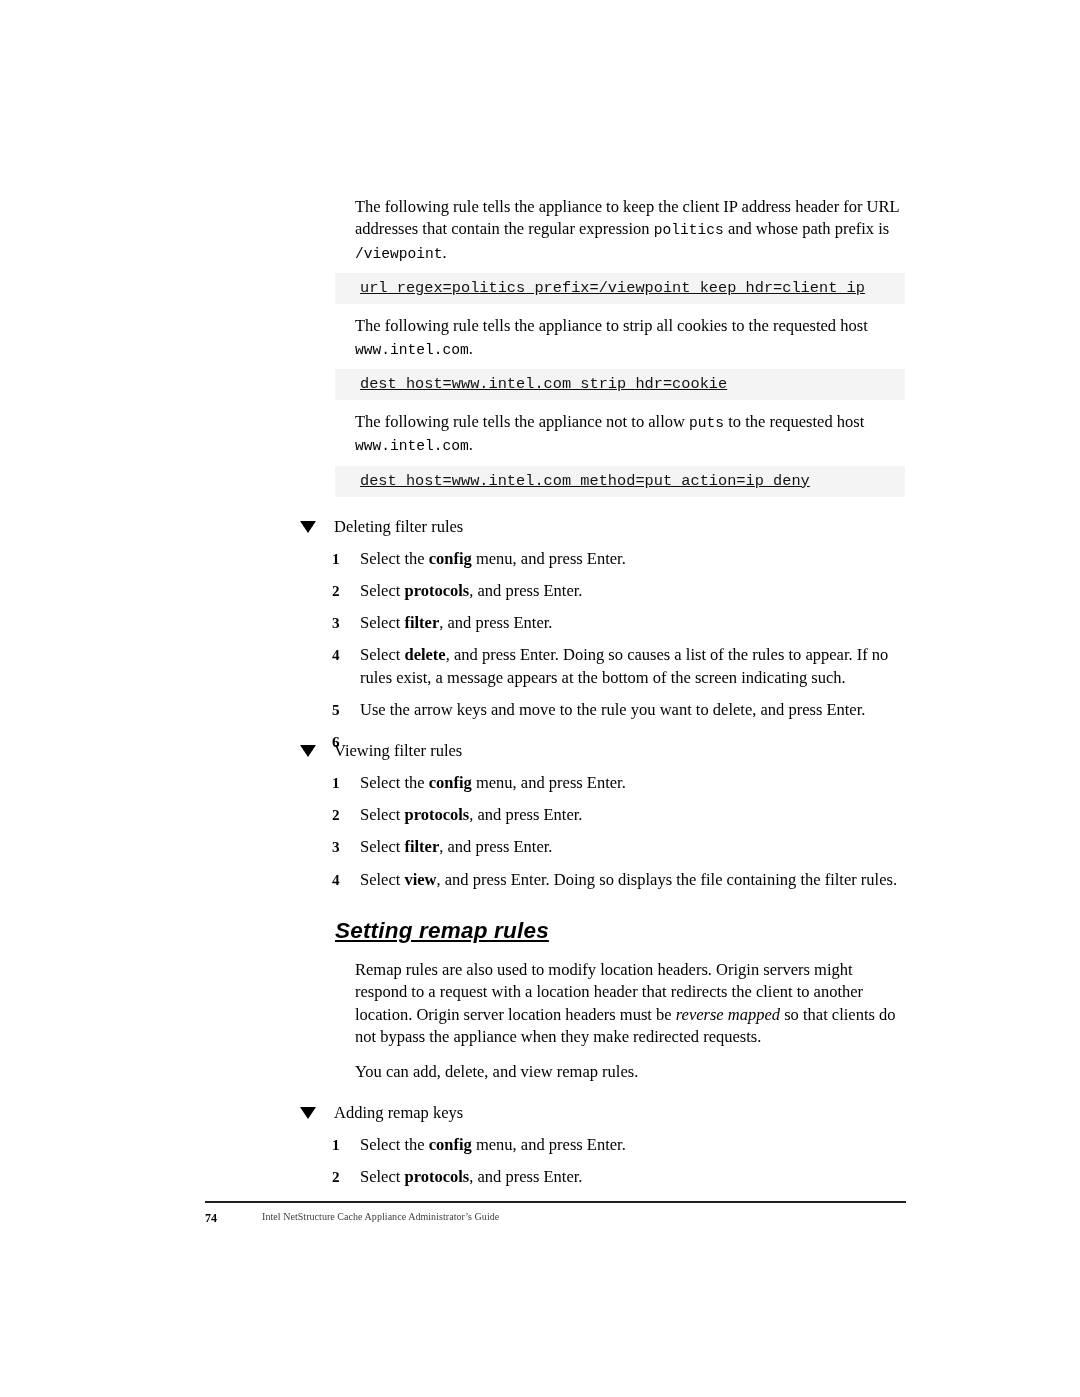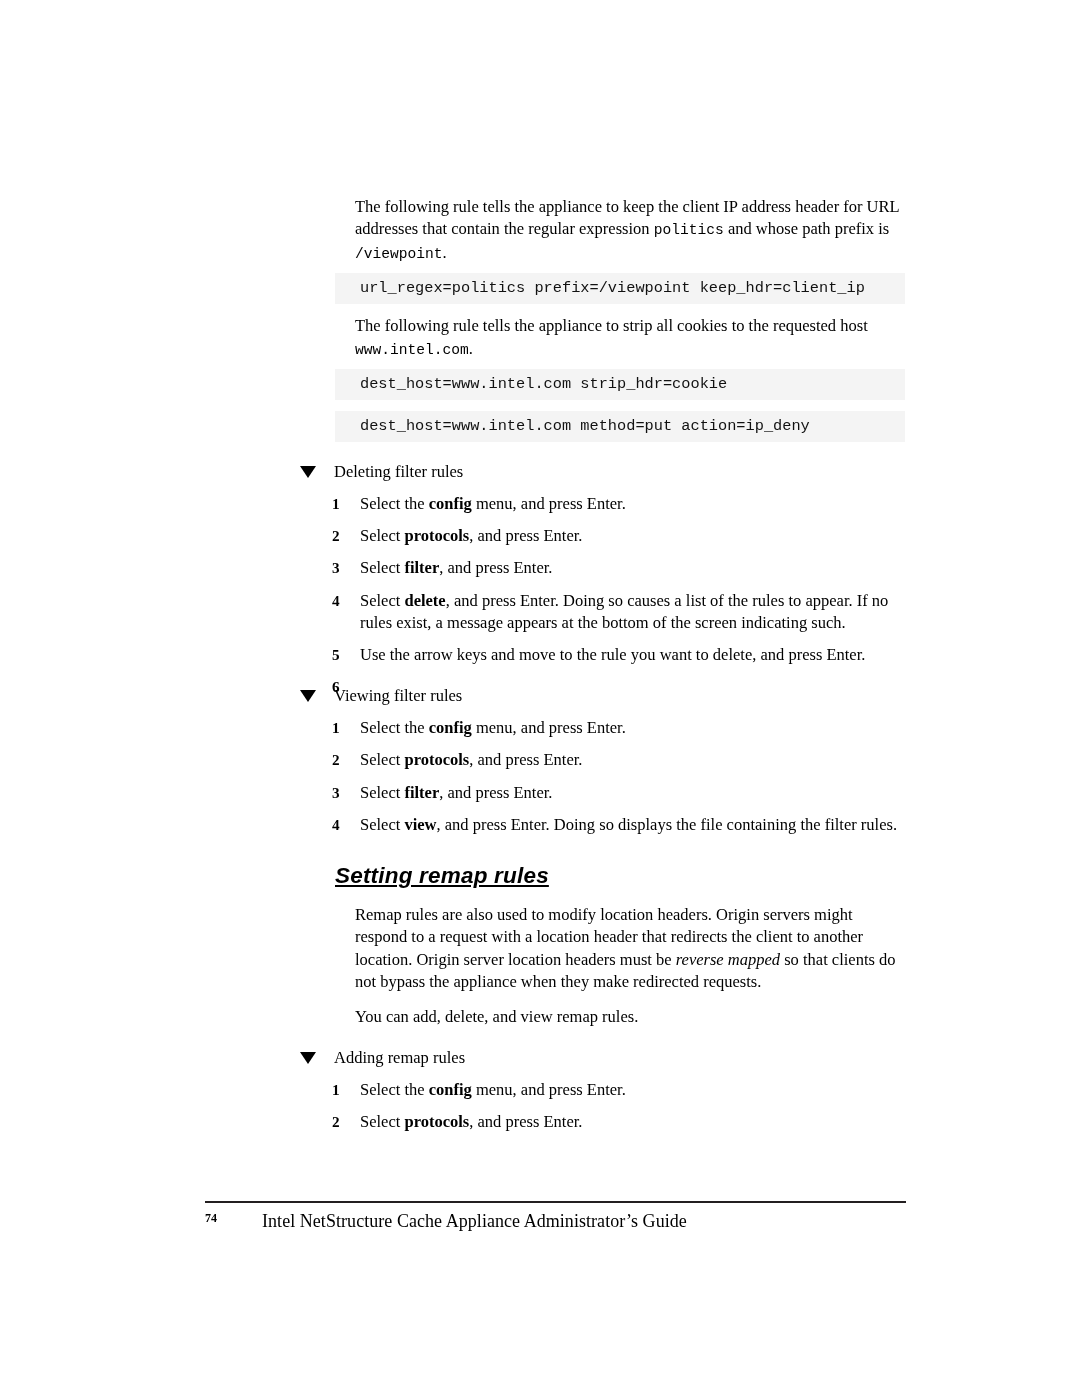--- a/index.html
+++ b/index.html
@@ -59,20 +59,21 @@
     background: #f4f4f4;
     padding: 5px 0 6px 25px;
     box-sizing: border-box;
     font-family: "Liberation Mono", monospace;
     font-size: 15.3px;
     line-height: 20px;
     color: #111;
     white-space: pre;
     margin-top: 8px;
     margin-bottom: 11px;
+    text-decoration: underline;
   }
 
   
   .proc {
     margin-top: 14px;
   }
   .proc-title {
     position: relative;
     margin-left: 95px;
     font-family: "Liberation Serif", serif;
@@ -152,40 +153,41 @@
     font-family: "Liberation Serif", serif;
     font-weight: bold;
     font-size: 12px;
     color: #000;
   }
   .footer-text {
     position: absolute;
     left: 262px;
     top: 1211px;
     font-family: "Liberation Serif", serif;
-    font-size: 18px;
-    color: #000000;
+    font-size: 10px;
+    color: #404040;
     letter-spacing: 0.05px;
   }
 </style>
 </head>
 <body>
 
 <div class="page">
 
   <div class="content">
 
     <p class="body-para"><span>The following rule tells the appliance to keep the client IP address header for URL addresses that contain the regular expression </span><code class="mono">politics</code><span> and whose path prefix is </span><code class="mono">/viewpoint</code><span>.</span></p>
 
     <div class="codeblock">url_regex=politics prefix=/viewpoint keep_hdr=client_ip</div>
 
     <p class="body-para"><span>The following rule tells the appliance to strip all cookies to the requested host </span><code class="mono">www.intel.com</code><span>.</span></p>
 
     <div class="codeblock">dest_host=www.intel.com strip_hdr=cookie</div>
 
+    <p class="body-para"><span>The following rule tells the appliance not to allow </span><code class="mono">puts</code><span> to the requested host </span><code class="mono">www.intel.com</code><span>.</span></p>
 
     <div class="codeblock">dest_host=www.intel.com method=put action=ip_deny</div>
 
     <div class="proc">
       <div class="proc-title">
         <span class="tri"></span>
         <span>Deleting filter rules</span>
       </div>
       <ol class="steps">
         <li><span class="num">1</span><span>Select the </span><b>config</b><span> menu, and press Enter.</span></li>
@@ -213,21 +215,21 @@
     <h2 class="sect">Setting remap rules</h2>
 
 
     <p class="body-para"><span>Remap rules are also used to modify location headers. Origin servers might respond to a request with a location header that redirects the client to another location. Origin server location headers must be </span><i>reverse mapped</i><span> so that clients do not bypass the appliance when they make redirected requests.</span></p>
 
     <p class="body-para">You can add, delete, and view remap rules.</p>
 
     <div class="proc">
       <div class="proc-title">
         <span class="tri"></span>
-        <span>Adding remap rules</span>
+        <span>Adding remap keys</span>
       </div>
       <ol class="steps">
         <li><span class="num">1</span><span>Select the </span><b>config</b><span> menu, and press Enter.</span></li>
         <li><span class="num">2</span><span>Select </span><b>protocols</b><span>, and press Enter.</span></li>
       </ol>
     </div>
 
   </div>
 
   <div class="footer-rule"></div>

